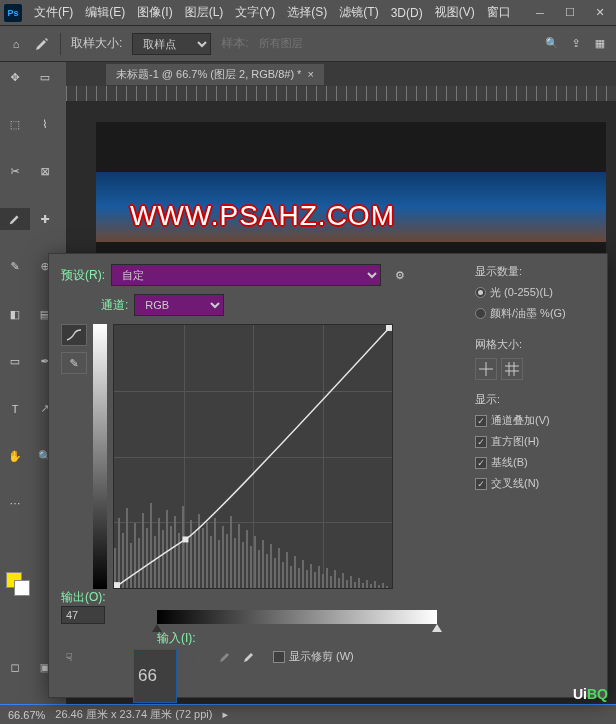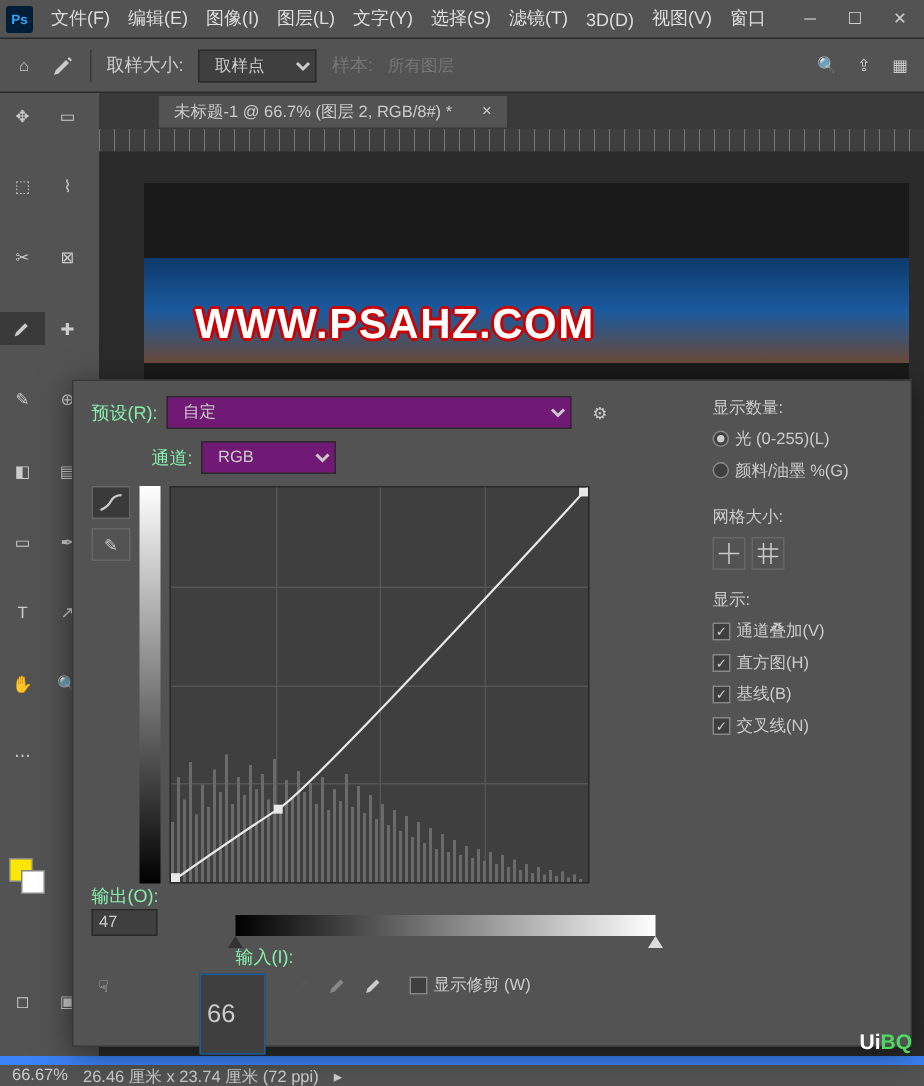--- a/index.html
+++ b/index.html
@@ -15,26 +15,26 @@
 .opt-select{background:#3f3f3f;border:1px solid #2a2a2a;color:#ccc;padding:2px 18px 2px 6px;font-size:11px;height:22px}
 .opt-dim{color:#777}
 .sep{width:1px;height:22px;background:#3a3a3a}
 .workspace{display:flex;height:calc(100% - 62px - 20px);position:relative}
 .tool{width:28px;height:20px;display:flex;align-items:center;justify-content:center;color:#ccc;cursor:pointer}
 .tool.active{background:#3a3a3a}
 .swatch-fg{width:16px;height:16px;background:#ffe600;border:1px solid #888;position:relative}
 .swatch-bg{width:16px;height:16px;background:#fff;border:1px solid #888;position:relative;margin-top:-8px;margin-left:8px}
 .canvas-wrap{flex:1;background:#2b2b2b;position:relative}
 .tabbar{height:24px;background:#3a3a3a;display:flex;align-items:center;padding-left:40px;color:#ccc}
-.tab{background:#535353;padding:3px 10px;font-size:11px;display:flex;align-items:center;gap:20px}
+.tab{background:#535353;padding:3px 10px;font-size:11px;display:flex;align-items:center;gap:6px}
 .ruler-h{height:16px;background:#3f3f3f;border-bottom:1px solid #2a2a2a;background-image:repeating-linear-gradient(to right,#777 0,#777 1px,transparent 1px,transparent 10px)}
 .ruler-h::after{content:"";}
 .canvas{position:absolute;top:60px;left:30px;right:10px;bottom:10px;background:#1a1a1a}
 .sky{position:absolute;top:50px;left:0;right:0;height:70px;background:linear-gradient(to bottom,#0d3a6b 0%,#1a5a9e 50%,#6b4a3a 100%)}
-.watermark{position:absolute;top:200px;left:130px;font-size:28px;font-weight:bold;color:#fff;text-shadow:2px 0 #c00,-2px 0 #c00,0 2px #c00,0 -2px #c00,1px 1px #c00,-1px -1px #c00,1px -1px #c00,-1px 1px #c00;z-index:5;letter-spacing:1px}
+.watermark{position:absolute;top:200px;left:130px;font-size:28px;font-weight:normal;color:#fff;text-shadow:2px 0 #c00,-2px 0 #c00,0 2px #c00,0 -2px #c00,1px 1px #c00,-1px -1px #c00,1px -1px #c00,-1px 1px #c00;z-index:5;letter-spacing:1px}
 .dialog{position:absolute;top:253px;left:48px;width:560px;height:445px;background:#535353;border:1px solid #383838;z-index:10;box-shadow:0 4px 20px rgba(0,0,0,0.5)}
 .dlg-title{height:26px;background:#535353;padding:5px 10px;font-size:12px;border-bottom:1px solid #444}
 .dlg-body{display:flex;height:calc(100% - 26px)}
 .dlg-left{flex:1;padding:10px 12px}
 .dlg-right{width:140px;padding:10px 8px;font-size:11px}
 .row{display:flex;align-items:center;gap:6px;margin-bottom:8px}
 .label{font-size:12px;color:#86efac}
 .dlg-select{background:#701a75;border:1px solid #2a2a2a;color:#ccc;padding:2px 6px;font-size:11px;height:22px}
 .curve-area{display:flex;gap:6px}
 .curve-side{display:flex;flex-direction:column;gap:6px;align-items:center}
@@ -52,21 +52,21 @@
 .num-input2{background:#3f3f3f;border:1px solid #2a2a2a;color:#ccc;padding:2px 4px;width:44px;font-size:11px}
 .eyedrops{display:flex;gap:8px;margin-left:10px}
 .chk-row{display:flex;align-items:center;gap:4px;margin-bottom:6px}
 .chk{width:12px;height:12px;border:1px solid #888;background:#3f3f3f;display:inline-flex;align-items:center;justify-content:center;font-size:9px;color:#ccc}
 .rad{width:11px;height:11px;border:1px solid #888;border-radius:50%;background:#3f3f3f;display:inline-flex;align-items:center;justify-content:center}
 .rad.on::after{content:"";width:5px;height:5px;background:#ccc;border-radius:50%}
 .section-label{color:#ccc;margin-bottom:6px}
 .grid-btns{display:flex;gap:4px;margin-bottom:12px}
 .grid-btn{width:22px;height:22px;border:1px solid #666;display:flex;align-items:center;justify-content:center}
 .grid-btn svg{stroke:#ccc}
-.statusbar{position:absolute;bottom:0;left:0;right:0;height:20px;background:#535353;border-top:6px solid #3b82f6;display:flex;align-items:center;padding:0 8px;font-size:11px;color:#ccc;gap:10px}
+.statusbar{position:absolute;bottom:0;left:0;right:0;height:20px;background:#535353;border-top:1px solid #3b82f6;display:flex;align-items:center;padding:0 8px;font-size:11px;color:#ccc;gap:10px}
 .uibq{position:absolute;bottom:22px;right:8px;color:#fff;font-size:14px;font-weight:bold;z-index:20}
 .uibq .c{color:#4bdb5e}
 .gear{color:#ccc;margin-left:8px}
 .toolbar-dbl{width:66px;display:flex;flex-wrap:wrap;padding-top:4px}
 .toolbar-dbl .tool{width:30px;height:22px}
 </style>
 </head>
 <body>
 
 <div class="menubar">

